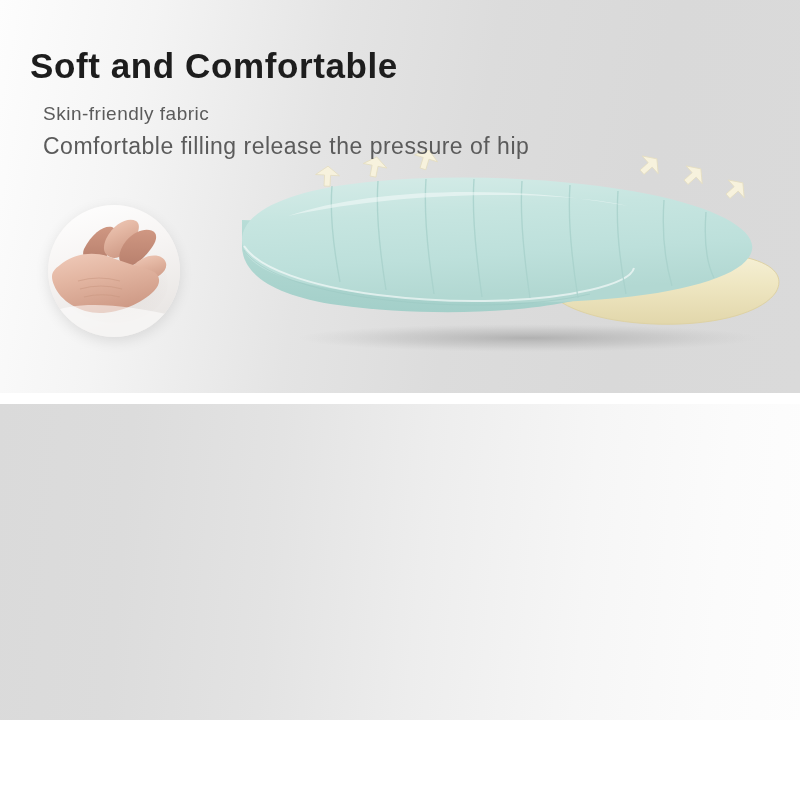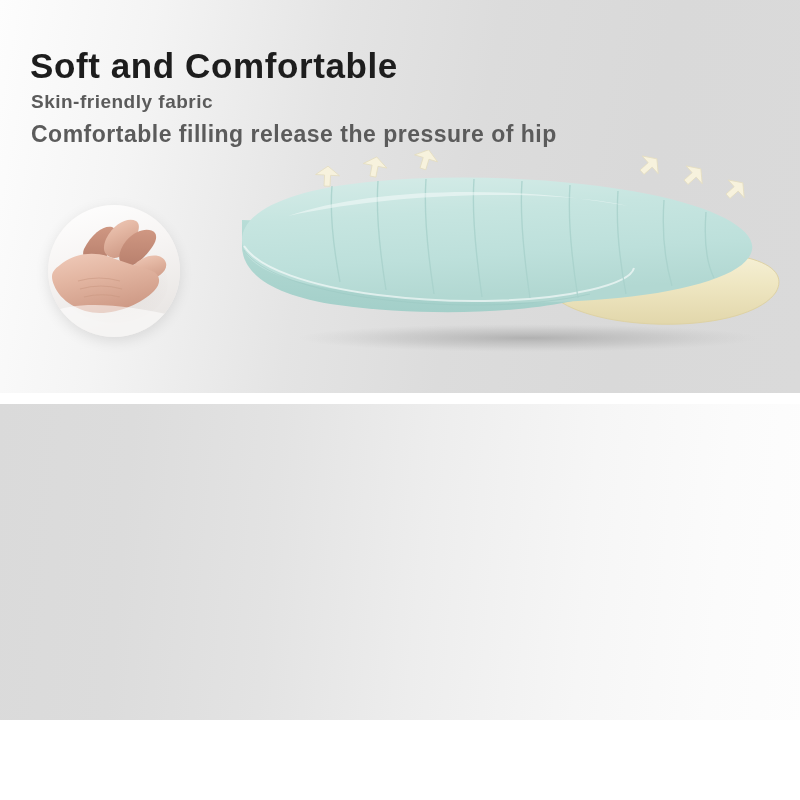--- a/index.html
+++ b/index.html
@@ -51,26 +51,26 @@
     position: absolute;
     margin: 0;
     font-weight: 700;
     color: #1d1d1d;
     letter-spacing: 0.6px;
     white-space: nowrap;
     line-height: 1;
   }
   .subtitle {
     position: absolute;
-    margin: 0;
+    margin: 12px;
     color: #5b5b5b;
     letter-spacing: 0.5px;
     white-space: nowrap;
     line-height: 1;
-    font-weight: 700;
+    font-weight: 400;
   }
 
   #top-heading  { left: 30px;  top: 48px;  font-size: 35px; }
   #top-sub-1    { left: 31px;  top: 92px;  font-size: 19px; }
   #top-sub-2    { left: 31px;  top: 123px; font-size: 23px; }
 
   
   #hand-circle {
     position: absolute;
     left: 48px;

